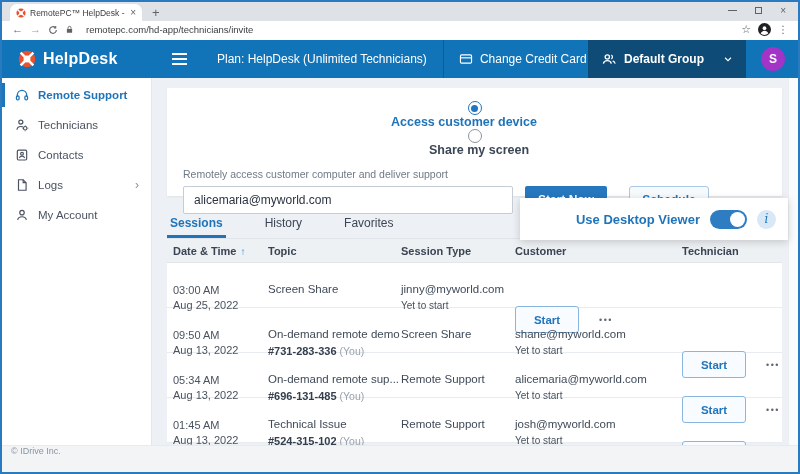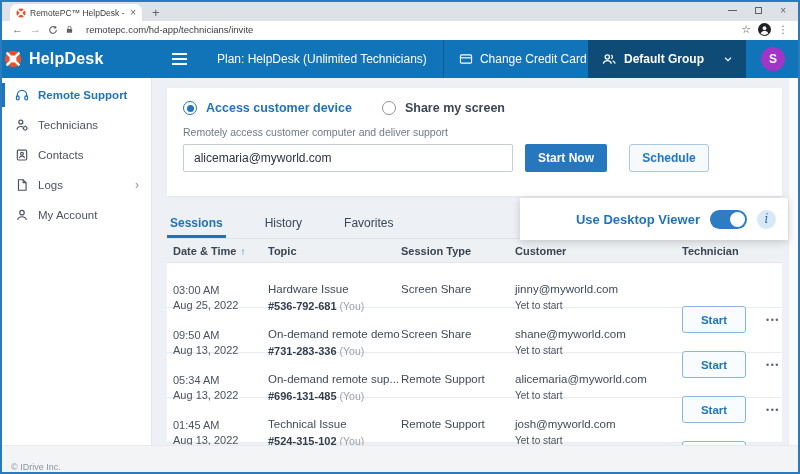--- a/index.html
+++ b/index.html
@@ -27,21 +27,21 @@
   .nav-glyph.en { color:#5f6368; }
   .urlbar svg { display:block; }
   .urlfield { display:flex; align-items:center; gap:12px; flex:1; }
   .urltext { font-size:9.5px; color:#3c4043; }
   .star { font-size:11px; color:#5f6368; }
   .kebab { font-size:10px; color:#5f6368; letter-spacing:0; }
   .chrome-gap { height:2px; background:#fff; }
 
   
   .appheader { height:38px; background:#1173b8; display:flex; align-items:center; color:#fff; }
-  .logo-sec { width:150px; display:flex; align-items:center; gap:7px; padding-left:2px; flex:none; }
+  .logo-sec { width:150px; display:flex; align-items:center; gap:7px; padding-left:16px; flex:none; }
   .logo-sec svg { width:18px; height:18px; }
   .brand { font-size:16px; font-weight:bold; letter-spacing:.2px; }
   .hamburger { margin-left:20px; display:flex; flex-direction:column; gap:3px; cursor:pointer; }
   .hamburger i { width:15px; height:2px; background:#fff; display:block; }
   .plan { font-size:12px; margin-left:30px; }
   .hdr-divider { width:1px; height:38px; background:rgba(0,0,0,.18); margin-left:16px; }
   .ccc { display:flex; align-items:center; gap:7px; margin-left:15px; font-size:12px; cursor:pointer; }
   .ccc svg { width:14px; height:14px; }
   .hdr-spacer { flex:1; }
   .groupbox { height:38px; background:#0e4c77; display:flex; align-items:center; gap:7px;
@@ -60,21 +60,21 @@
   .sb-item svg { width:14px; height:14px; flex:none; }
   .sb-item.active { color:#1f74b9; font-weight:bold; }
   .sb-item.active::before { content:""; position:absolute; left:0; top:3px; bottom:3px; width:3px; background:#1f74b9; }
   .sb-chev { margin-left:auto; margin-right:12px; color:#8a94a0; font-size:12px; font-weight:normal; }
 
   .main { flex:1; position:relative; padding:10px 16px 0 15px; overflow:hidden; }
   .scrolltrack { position:absolute; right:0; top:0; bottom:0; width:10px; background:#fafbfc;
                  border-left:1px solid #eceff2; }
 
   .card { background:#fff; height:108px; padding:13px 16px; box-shadow:0 1px 2px rgba(0,0,0,.06); }
-  .radio-row { display:flex; align-items:center; }
+  .radio-row { display:flex; align-items:center;flex-direction:column; }
   .radio { width:14px; height:14px; border-radius:50%; position:relative; flex:none; cursor:pointer; }
   .radio.sel { border:1.5px solid #2176bd; }
   .radio.sel::after { content:""; position:absolute; inset:2.5px; border-radius:50%; background:#2176bd; }
   .radio.unsel { border:1.5px solid #8b949e; }
   .rlabel { font-size:12.5px; font-weight:bold; margin-left:9px; cursor:pointer; }
   .rlabel.blue { color:#1f74b9; margin-right:30px; }
   .rlabel.dark { color:#3c4654; }
   .helper { font-size:10.5px; color:#6f7a87; margin-top:11px; }
   .form-row { display:flex; align-items:center; margin-top:6px; }
   .email-input { width:330px; height:28px; border:1px solid #c6ccd4; border-radius:2px; padding:0 10px;
@@ -113,21 +113,21 @@
   .c-datetime { padding-top:8px; }
   .idline { font-size:11px; }
   .idline b { color:#333e4d; }
   .idline span { color:#99a2ad; margin-left:3px; font-size:10.5px; }
   .status { font-size:10px; color:#47515d; }
   .c-action { padding-top:0 !important; align-self:center; display:flex; align-items:center;margin-top:43px; }
   .startbtn { width:64px; height:27px; background:#f8fbff; border:1px solid #88b6de; border-radius:3px;
               color:#2176bd; font-size:11.5px; font-weight:bold; cursor:pointer; font-family:inherit; }
   .dots { margin-left:20px; color:#5f6873; font-size:9px; letter-spacing:1.5px; cursor:pointer; }
 
-  .appfooter { height:27px; background:#f2f4f6; display:flex; align-items:flex-end; padding-left:9px;
+  .appfooter { height:27px; background:#f2f4f6; display:flex; align-items:flex-start; padding-left:9px;
                font-size:9px; color:#8a94a2; border-top:1px solid #e8eaee; }
 </style>
 </head>
 <body>
 
 <div class="window">
 
   <div class="tabstrip">
     <div class="btab">
       <span class="favicon">
@@ -306,24 +306,20 @@
           <div>Session Type</div>
           <div>Customer</div>
           <div>Technician</div>
         </div>
 
         <div class="trow">
           <div class="c-datetime">
             <div>03:00 AM</div>
             <div>Aug 25, 2022</div>
           </div>
-          <div>
-            <div>Hardware Issue</div>
-            <div class="idline cell-sub"><b>#536-792-681</b><span>(You)</span></div>
-          </div>
           <div>Screen Share</div>
           <div>
             <div>jinny@myworld.com</div>
             <div class="status cell-sub">Yet to start</div>
           </div>
           <div class="c-action">
             <button class="startbtn">Start</button>
             <span class="dots">•••</span>
           </div>
         </div>

